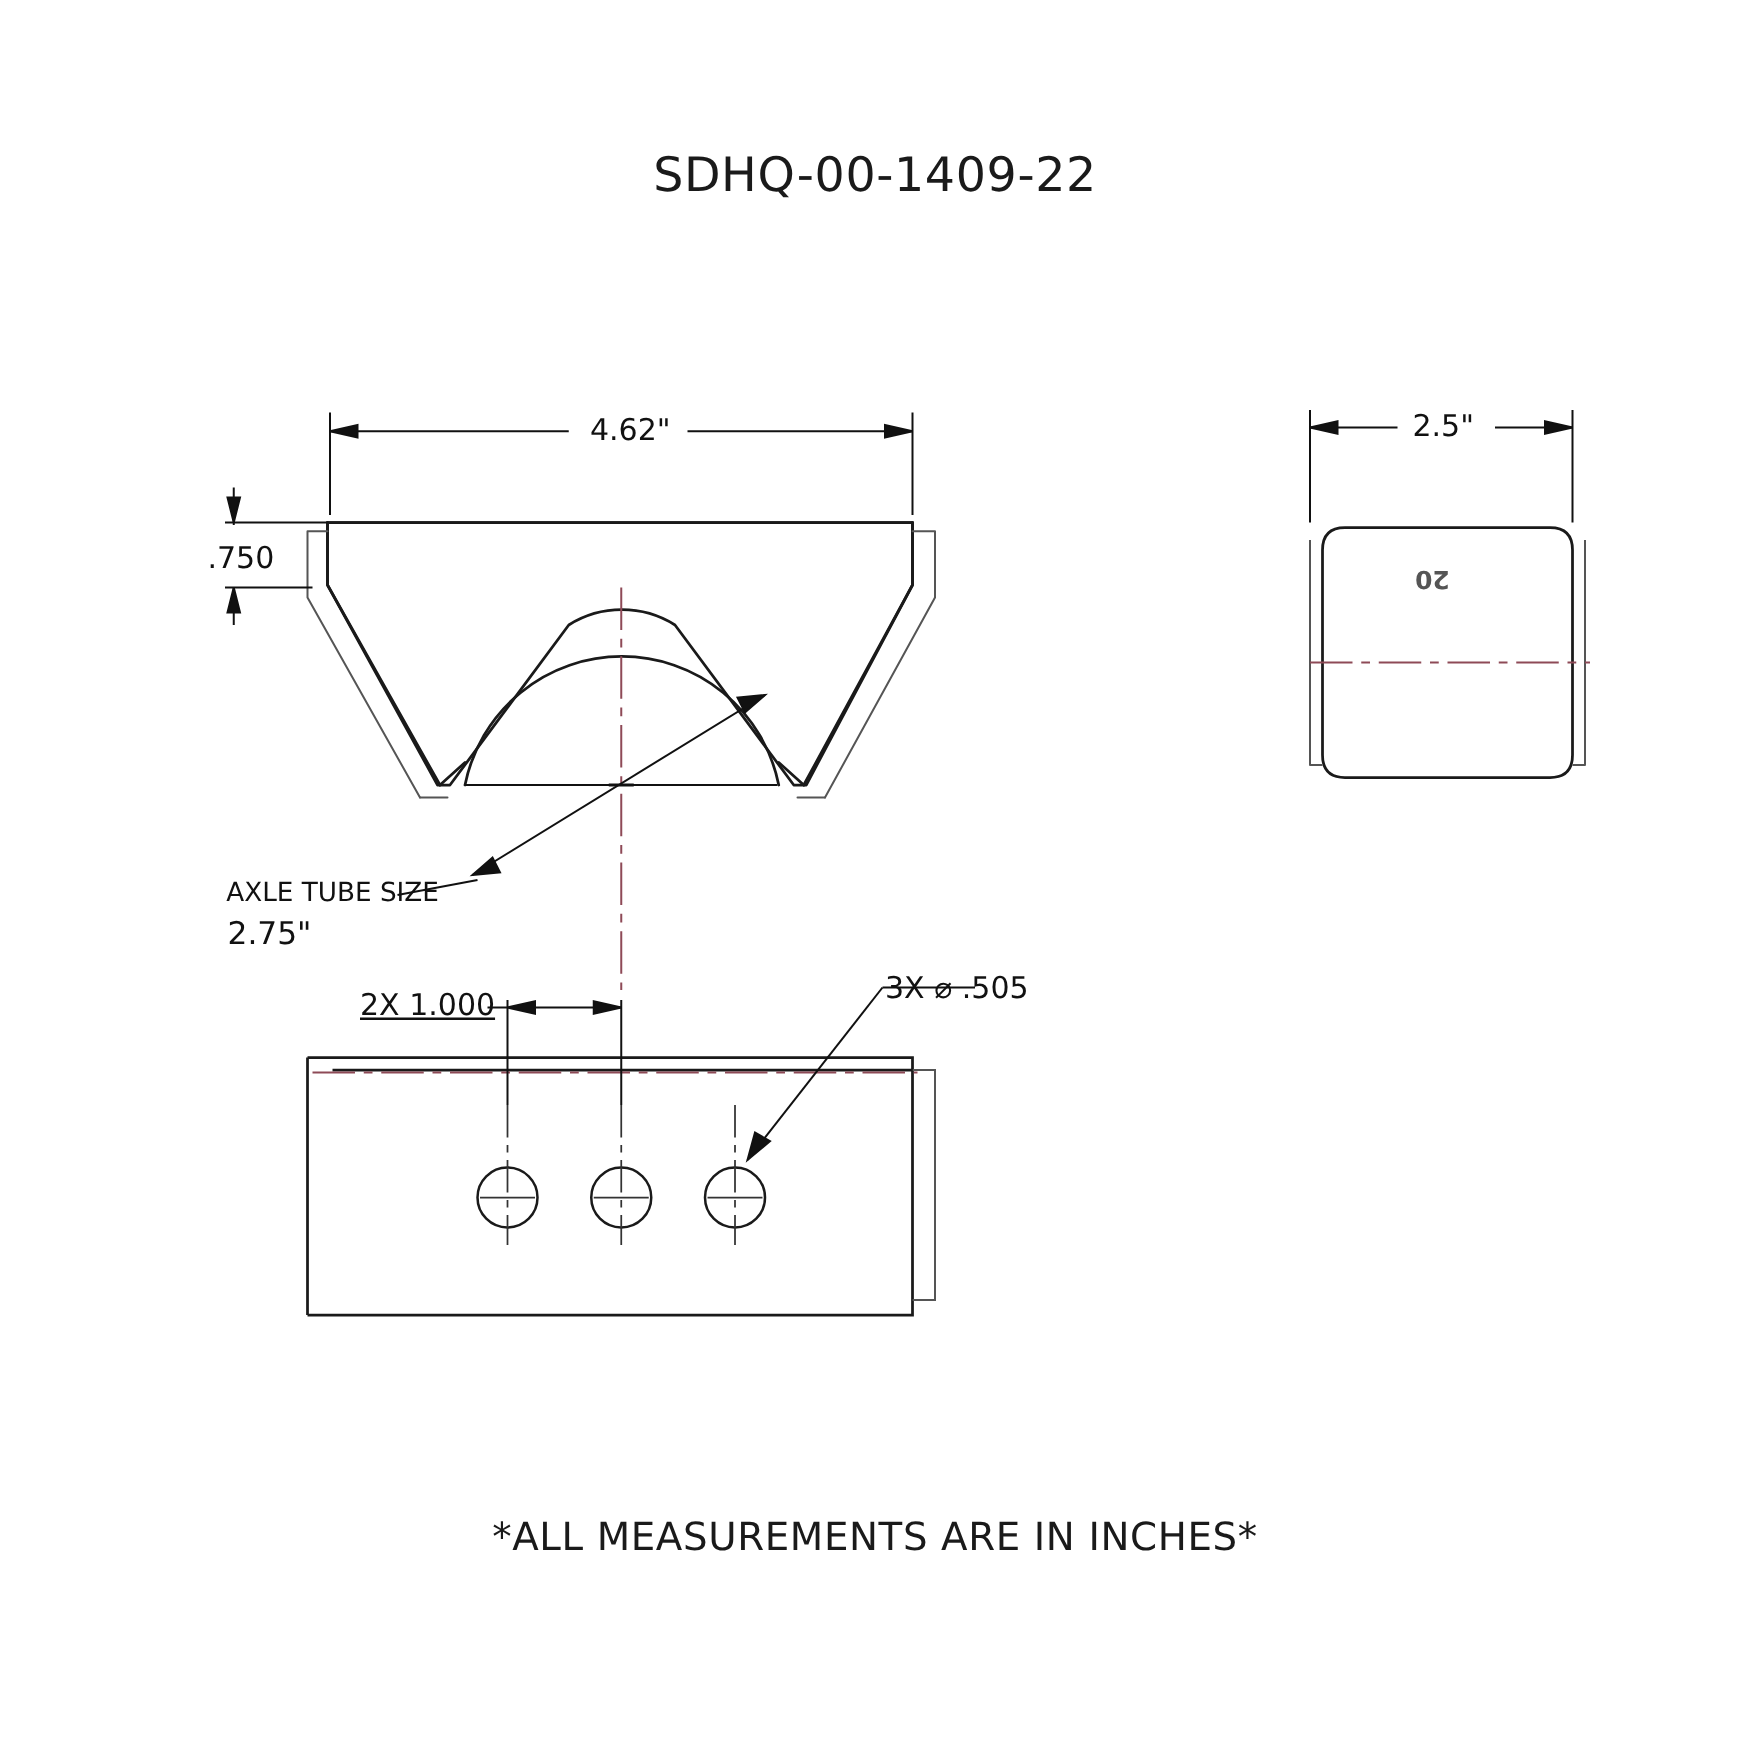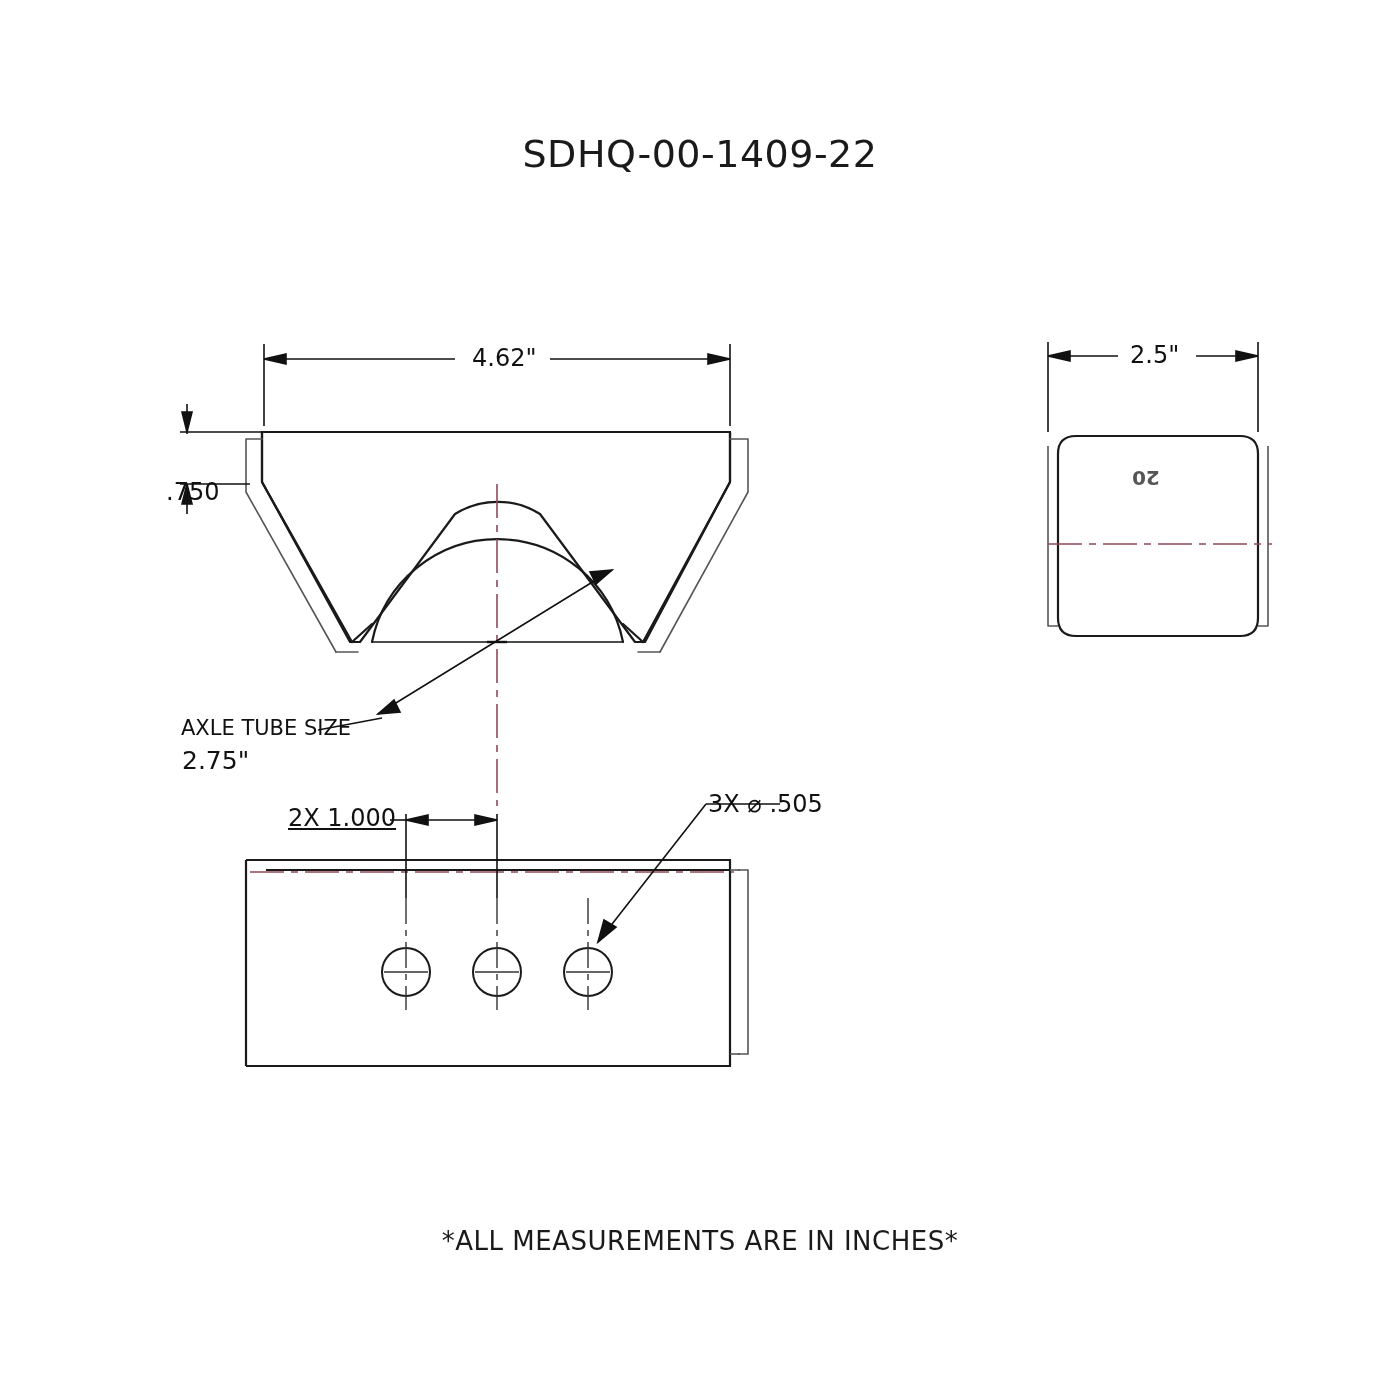--- a/index.html
+++ b/index.html
@@ -11,41 +11,41 @@
     width: 1400px;
     height: 1400px;
     font-family: "DejaVu Sans", sans-serif;
     color: #000000;
     position: relative;
     overflow: hidden;
   }
   #drawing-root {
     position: absolute;
     left: 0;
-    top: 14px;
+    top: 0;
     width: 1400px;
     height: 1056px;
   }
   .title-text {
     position: absolute;
     left: 0;
     top: 118px;
     width: 1400px;
     text-align: center;
     font-size: 38px;
     letter-spacing: 0.5px;
     color: #1a1a1a;
   }
   .footer-text {
     position: absolute;
     left: 0;
     top: 1212px;
     width: 1400px;
     text-align: center;
-    font-size: 26px;
+    font-size: 31px;
     letter-spacing: 0.5px;
     color: #1a1a1a;
   }
   .dim-label {
     position: absolute;
     font-size: 24px;
     color: #111111;
     white-space: nowrap;
   }
   .note-label {
@@ -194,21 +194,21 @@
     <g stroke="#111111" stroke-width="1.6" fill="#111111">
       <line x1="598" y1="928" x2="706" y2="790"></line>
       <line x1="706" y1="790" x2="780" y2="790"></line>
       <path d="M 598,928 L 604,906 L 616,913 Z"></path>
     </g>
 
   </svg>
 
   <div class="dim-label" style="left:472px; top:330px;">4.62"</div>
 
-  <div class="dim-label" style="left:166px; top:432px;margin-top:32px;">.750</div>
+  <div class="dim-label" style="left:166px; top:432px;">.750</div>
 
   <div class="note-label" style="left:150px; top:702px;margin-left:31px;">AXLE TUBE SIZE</div>
 
   <div class="note-label-big" style="left:182px; top:732px;">2.75"</div>
 
   <div class="dim-label" style="left:1130px; top:327px;">2.5"</div>
 
   <div class="stamp-label" style="left:1132px; top:452px;">20</div>
 
   <div class="dim-label" style="left:288px; top:790px;text-decoration:underline;">2X 1.000</div>

